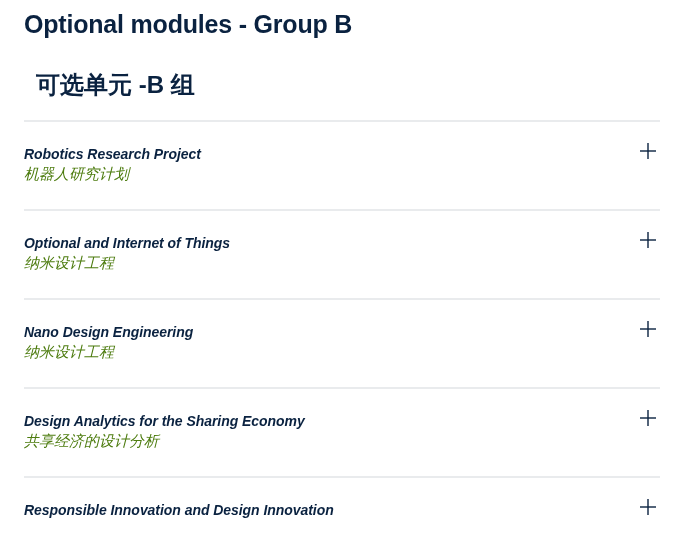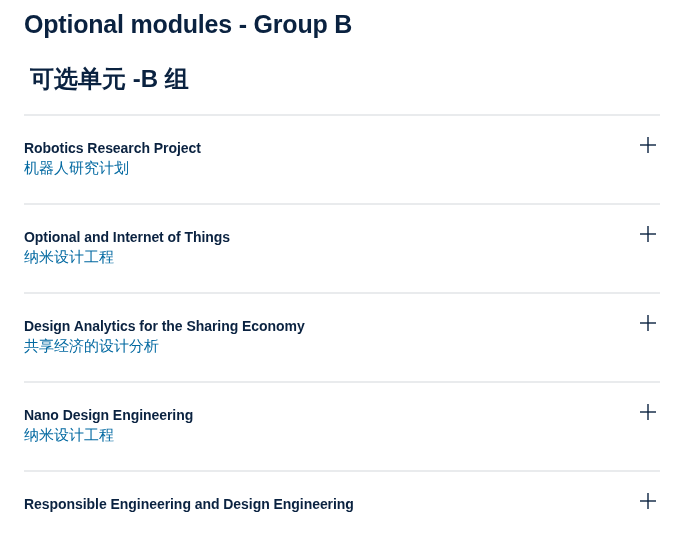--- a/index.html
+++ b/index.html
@@ -31,21 +31,21 @@
   .heading-en {
     margin: 0;
     padding-top: 8px;
     font-size: 25px;
     font-weight: 700;
     line-height: 32px;
     letter-spacing: -0.2px;
     color: #0a2240;
   }
   .heading-zh {
-    margin: 6px;
+    margin: 12px;
     padding-top: 18px;
     font-size: 24px;
     font-weight: 700;
     line-height: 30px;
     letter-spacing: 0px;
     color: #0a2240;
   }
 
   
   .accordion {
@@ -73,36 +73,37 @@
     text-align: left;
     cursor: pointer;
     font-family: inherit;
     color: inherit;
   }
   .accordion-labels {
     position: absolute;
     left: 0;
     top: 23px;
     right: 72px;
+    font-style: italic;
   }
   .label-en {
     display: block;
     font-size: 14px;
     font-weight: 700;
     line-height: 18px;
     letter-spacing: -0.05px;
     color: #0a2240;
     white-space: nowrap;
   }
   .label-zh {
     display: block;
     font-size: 15px;
     font-weight: 400;
     line-height: 21px;
-    color: #0369a1;
+    color: #4d7c0f;
     white-space: nowrap;
   }
   .label-zh:empty {
     display: none;
   }
 
   
   .plus-icon {
     position: absolute;
     right: 3px;
@@ -159,51 +160,51 @@
             <line x1="9" y1="1" x2="9" y2="17"></line>
             <line x1="1" y1="9" x2="17" y2="9"></line>
           </svg>
         </span>
       </button>
     </div>
 
     <div class="accordion-row">
       <button class="accordion-header">
         <span class="accordion-labels">
+          <span class="label-en">Nano Design Engineering</span>
+          <span class="label-zh">纳米设计工程</span>
+        </span>
+        <span class="plus-icon">
+          <svg viewBox="0 0 18 18" xmlns="http://www.w3.org/2000/svg">
+            <line x1="9" y1="1" x2="9" y2="17"></line>
+            <line x1="1" y1="9" x2="17" y2="9"></line>
+          </svg>
+        </span>
+      </button>
+    </div>
+
+    <div class="accordion-row">
+      <button class="accordion-header">
+        <span class="accordion-labels">
           <span class="label-en">Design Analytics for the Sharing Economy</span>
           <span class="label-zh">共享经济的设计分析</span>
         </span>
         <span class="plus-icon">
           <svg viewBox="0 0 18 18" xmlns="http://www.w3.org/2000/svg">
             <line x1="9" y1="1" x2="9" y2="17"></line>
             <line x1="1" y1="9" x2="17" y2="9"></line>
           </svg>
         </span>
       </button>
     </div>
 
     <div class="accordion-row">
       <button class="accordion-header">
         <span class="accordion-labels">
-          <span class="label-en">Nano Design Engineering</span>
-          <span class="label-zh">纳米设计工程</span>
-        </span>
-        <span class="plus-icon">
-          <svg viewBox="0 0 18 18" xmlns="http://www.w3.org/2000/svg">
-            <line x1="9" y1="1" x2="9" y2="17"></line>
-            <line x1="1" y1="9" x2="17" y2="9"></line>
-          </svg>
-        </span>
-      </button>
-    </div>
-
-    <div class="accordion-row">
-      <button class="accordion-header">
-        <span class="accordion-labels">
-          <span class="label-en">Responsible Engineering and Design Engineering</span>
+          <span class="label-en">Responsible Innovation and Design Innovation</span>
 
         </span>
         <span class="plus-icon">
           <svg viewBox="0 0 18 18" xmlns="http://www.w3.org/2000/svg">
             <line x1="9" y1="1" x2="9" y2="17"></line>
             <line x1="1" y1="9" x2="17" y2="9"></line>
           </svg>
         </span>
       </button>
     </div>

